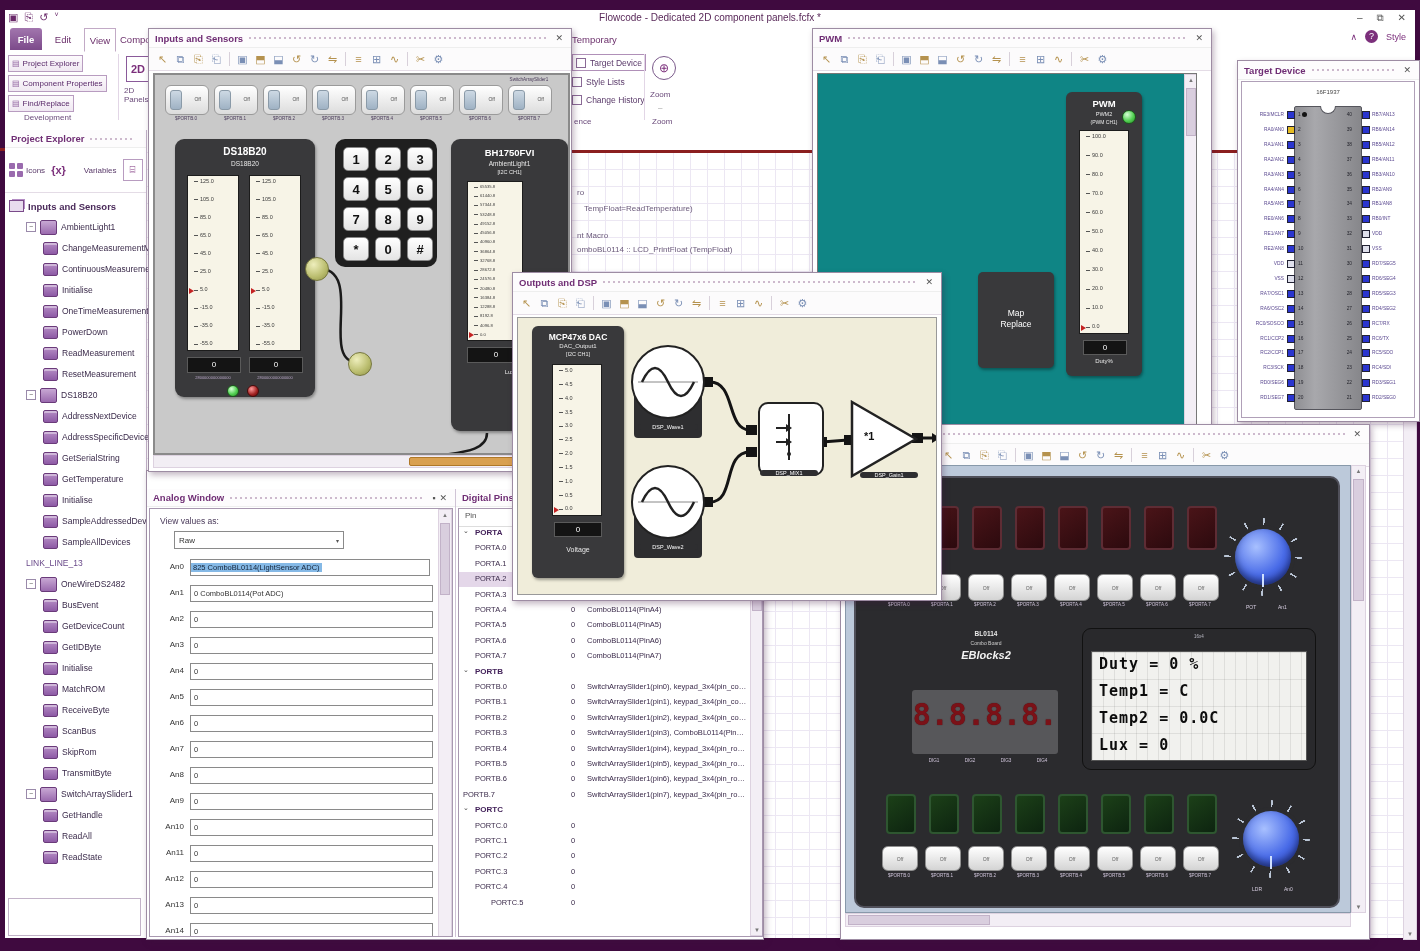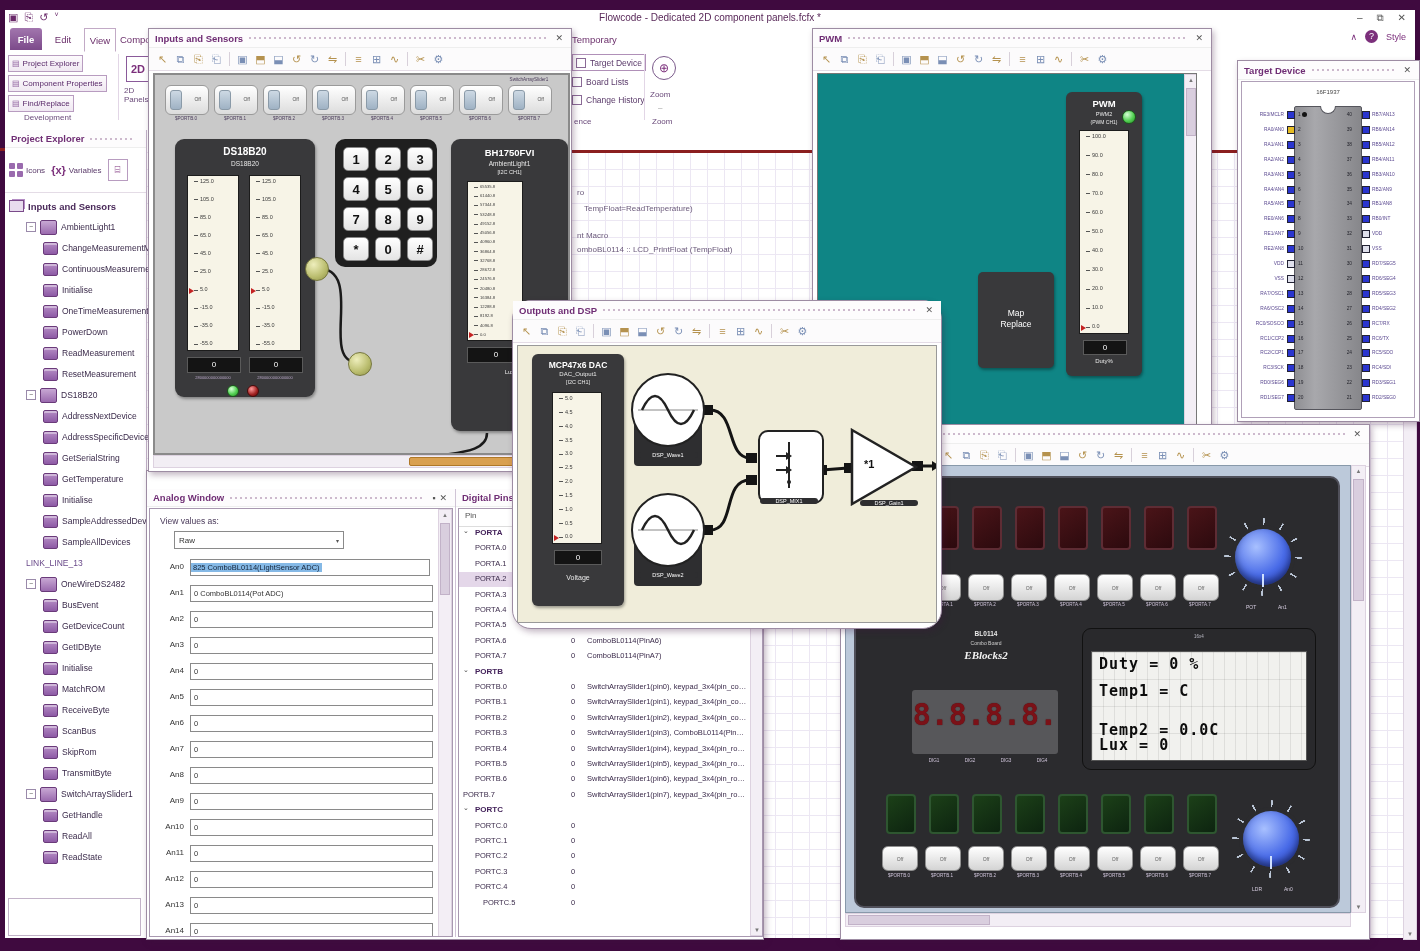--- a/index.html
+++ b/index.html
@@ -143,21 +143,21 @@
   <div class="rcap" style="left:124px;top:86px;width:24px;overflow:hidden;">2D Panels</div>
   <div class="abs" style="left:118px;top:54px;width:1px;height:66px;background:#e2d6e6;"></div>
 
   <div id="view-checks">
       <div class="rcheck abs" style="left: 572px; top: 54px; height: 15px; border: 1px solid rgb(176, 144, 184); padding: 0px 3px;">
         <span class="cbox"></span>
         <span>Target Device</span>
       </div>
       <div class="rcheck abs" style="left: 572px; top: 74px; height: 15px;">
         <span class="cbox"></span>
-        <span>Board Lists</span>
+        <span>Style Lists</span>
       </div>
       <div class="rcheck abs" style="left: 572px; top: 92px; height: 15px;">
         <span class="cbox"></span>
         <span>Change History</span>
       </div>
     </div>
   <div class="rcap" style="left:574px;top:117px;">ence</div>
   <div class="abs" style="left:644px;top:54px;width:1px;height:66px;background:#e2d6e6;"></div>
   <div class="abs" style="left:652px;top:56px;width:22px;height:22px;border:1.5px solid #7b5a8b;border-radius:50%;color:#7b2f7b;font-size:12px;text-align:center;line-height:22px;">⊕</div>
   <div class="rcap" style="left:650px;top:90px;">Zoom</div>
@@ -189,21 +189,21 @@
         <div style="display:grid;grid-template-columns:6px 6px;gap:2px;">
           <div style="width:6px;height:6px;background:#9a6aae;border-radius:1px;"></div>
             <div style="width:6px;height:6px;background:#9a6aae;border-radius:1px;"></div>
           <div style="width:6px;height:6px;background:#9a6aae;border-radius:1px;"></div>
             <div style="width:6px;height:6px;background:#9a6aae;border-radius:1px;"></div>
         </div>
         <span style="font-size:8px;color:#5a3a6a;">Icons</span>
       </div>
       <div style="display:flex;align-items:center;gap:3px;">
         <span style="font-size:11px;font-weight:bold;color:#7b2f7b;">{x}</span>
-        <span style="font-size:8px;color:#5a3a6a;">Variables</span>
+        <span style="font-size:8px;color:#5a3a6a;margin-left:15px;">Variables</span>
       </div>
       <div style="width:18px;height:20px;border:1px solid #b89cc0;flex:none;color:#7b2f7b;font-size:10px;text-align:center;line-height:20px;">⌸</div>
     </div>
     <div id="explorer-tree" style="position:absolute;left:0;top:66px;width:141px;height:700px;">
         <div class="trow" style="top: 0px; padding-left: 4px;">
           <span class="troot"></span>
           <span style="font-weight: bold; font-size: 9.5px; color: rgb(74, 42, 90);">Inputs and Sensors</span>
         </div>
         <div class="trow" style="top: 21px; padding-left: 21px;">
           <span class="texp">−</span>
@@ -509,21 +509,21 @@
               <span style="position: absolute; left: 16px; top: 2px;">PORTC.3</span>
               <span class="dv" style="top: 2px;">0</span>
               <span class="dm" style="top: 2px;"></span>
             </div>
             <div class="drow" style="top: 354.2px;">
               <span style="position: absolute; left: 16px; top: 2px;">PORTC.4</span>
               <span class="dv" style="top: 2px;">0</span>
               <span class="dm" style="top: 2px;"></span>
             </div>
             <div class="drow" style="top: 369.6px;">
-              <span style="position: absolute; left: 24px; top: 2px;">PORTC.5</span>
+              <span style="position: absolute; left: 32px; top: 2px;">PORTC.5</span>
               <span class="dv" style="top: 2px;">0</span>
               <span class="dm" style="top: 2px;"></span>
             </div>
           </div>
         <div class="scrollbar" style="left:291px;top:17px;width:12px;height:408px;">
           <div class="sthumb" style="top:2px;height:80px;"></div>
           <div class="sarrow" style="bottom:2px;">▼</div>
         </div>
       </div>
     </div>
@@ -1177,39 +1177,39 @@
 
         <div class="knob-ticks" style="left:368px;top:40px;width:78px;height:78px;">
           <div class="knob-mask"></div>
           <div class="knob"></div>
         </div>
         <div class="klabel" style="left:390px;top:126px;">POT</div>
         <div class="klabel" style="left:422px;top:126px;">An1</div>
 
         <div class="abs" style="left:70px;top:152px;width:120px;text-align:center;font-size:6.5px;font-weight:bold;color:#e8e8e8;">BL0114</div>
         <div class="abs" style="left:70px;top:162px;width:120px;text-align:center;font-size:5px;color:#cfcfcf;">Combo Board</div>
-        <div class="abs" style="left:70px;top:171px;width:120px;text-align:center;font-size:11px;font-style:italic;font-weight:bold;color:#f2f2f2;font-family:Liberation Serif, serif;">EBlocks2</div>
+        <div class="abs" style="left:70px;top:171px;width:120px;text-align:center;font-size:11px;font-style:italic;font-weight:bold;color:#f2f2f2;">EBlocks2</div>
 
         <div class="abs" style="left:56px;top:212px;width:146px;height:64px;background:#57575a;border-radius:3px;">
           <div style="position:absolute;left:0;right:0;top:7px;text-align:center;font-family:'DejaVu Sans Mono',monospace;font-weight:bold;font-size:30px;color:#7b1117;text-shadow:0 0 1px #47090c;letter-spacing:0;">8.8.8.8.</div>
         </div>
         <div id="seg-labels">
             <div class="bbl" style="left: 64px; top: 280px; width: 28px;">DIG1</div>
             <div class="bbl" style="left: 100px; top: 280px; width: 28px;">DIG2</div>
             <div class="bbl" style="left: 136px; top: 280px; width: 28px;">DIG3</div>
             <div class="bbl" style="left: 172px; top: 280px; width: 28px;">DIG4</div>
           </div>
 
         <div class="abs" style="left:226px;top:150px;width:232px;height:140px;background:#29292c;border:1px solid #111;border-radius:9px;">
           <div style="position:absolute;left:0;right:0;top:5px;text-align:center;font-size:4.5px;color:#b9b9c4;">16x4</div>
           <div class="abs" style="left:8px;top:22px;width:214px;height:108px;background:#f1f1ee;background-image:repeating-linear-gradient(90deg,rgba(0,0,0,0.08) 0 1px,transparent 1px 11px),repeating-linear-gradient(rgba(0,0,0,0.08) 0 1px,transparent 1px 27px);border:1px solid #555;">
             <div id="lcd-lines">
                 <div class="lcd-line" style="top: 3px;">Duty = 0 %</div>
                 <div class="lcd-line" style="top: 30px;">Temp1 = C</div>
-                <div class="lcd-line" style="top: 57px; margin-top: 12px;">Temp2 = 0.0C</div>
+                <div class="lcd-line" style="top: 57px;">Temp2 = 0.0C</div>
                 <div class="lcd-line" style="top: 84px;">Lux = 0</div>
               </div>
           </div>
         </div>
 
         <div id="green-leds">
             <div class="bled-g" style="left: 30px; top: 316px;"></div>
             <div class="bled-g" style="left: 73px; top: 316px;"></div>
             <div class="bled-g" style="left: 116px; top: 316px;"></div>
             <div class="bled-g" style="left: 159px; top: 316px;"></div>
@@ -1248,21 +1248,21 @@
     <div class="scrollbar" style="left:510px;top:40px;width:13px;height:446px;">
       <div class="sarrow" style="top:2px;">▲</div>
       <div class="sthumb" style="top:13px;height:120px;"></div>
       <div class="sarrow" style="bottom:2px;">▼</div>
     </div>
     <div class="scrollbar" style="left:4px;top:488px;width:504px;height:12px;">
       <div class="sthumb" style="left:2px;top:1px;width:140px;height:8px;right:auto;"></div>
     </div>
   </div>
 
-  <div class="win" style="left:512px;top:300px;width:428px;height:327px;z-index:50;border-radius:19px;">
+  <div class="win" style="left:512px;top:272px;width:428px;height:327px;z-index:50;">
     <div class="wtitle">
       <span>Outputs and DSP</span>
       <span class="squig"></span>
       <span class="xbtn">✕</span>
     </div>
     <div class="tb">
         <div class="ticon">↖</div>
         <div class="ticon">⧉</div>
         <div class="ticon">⎘</div>
         <div class="ticon">⎗</div>

